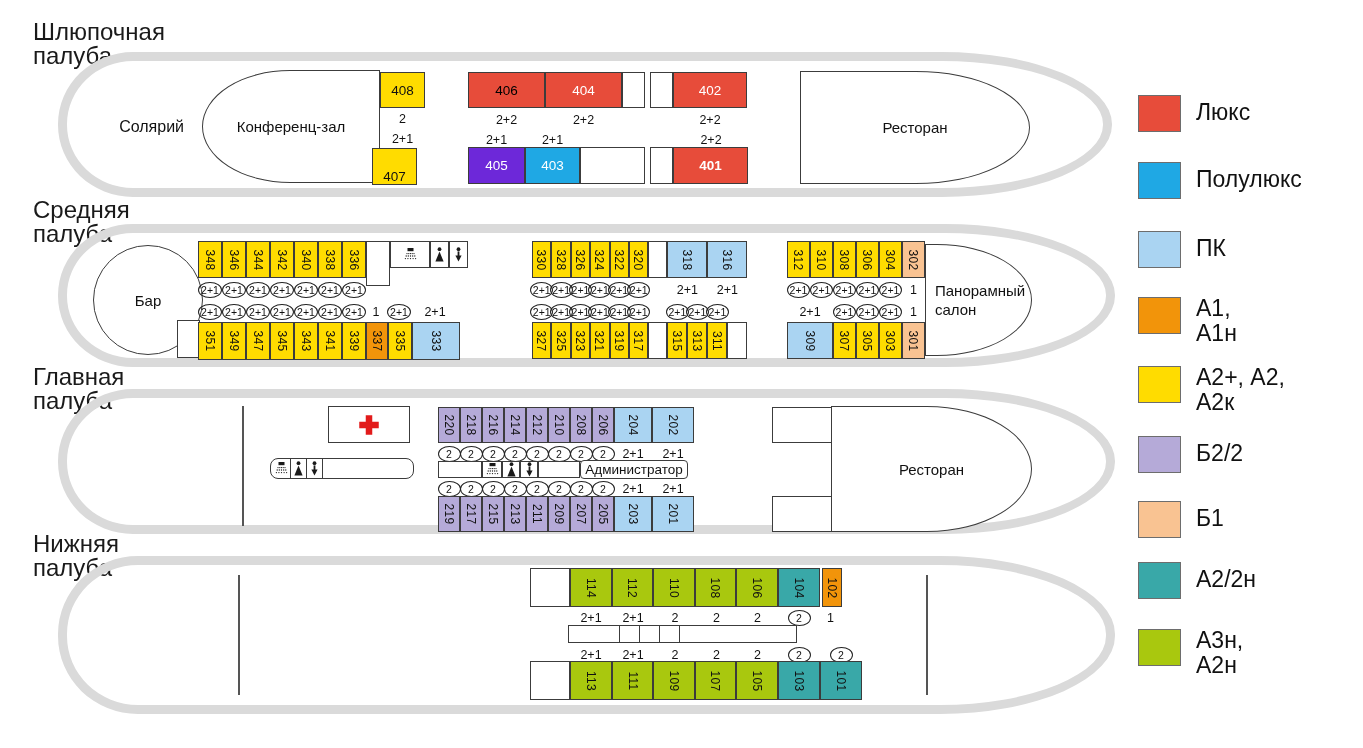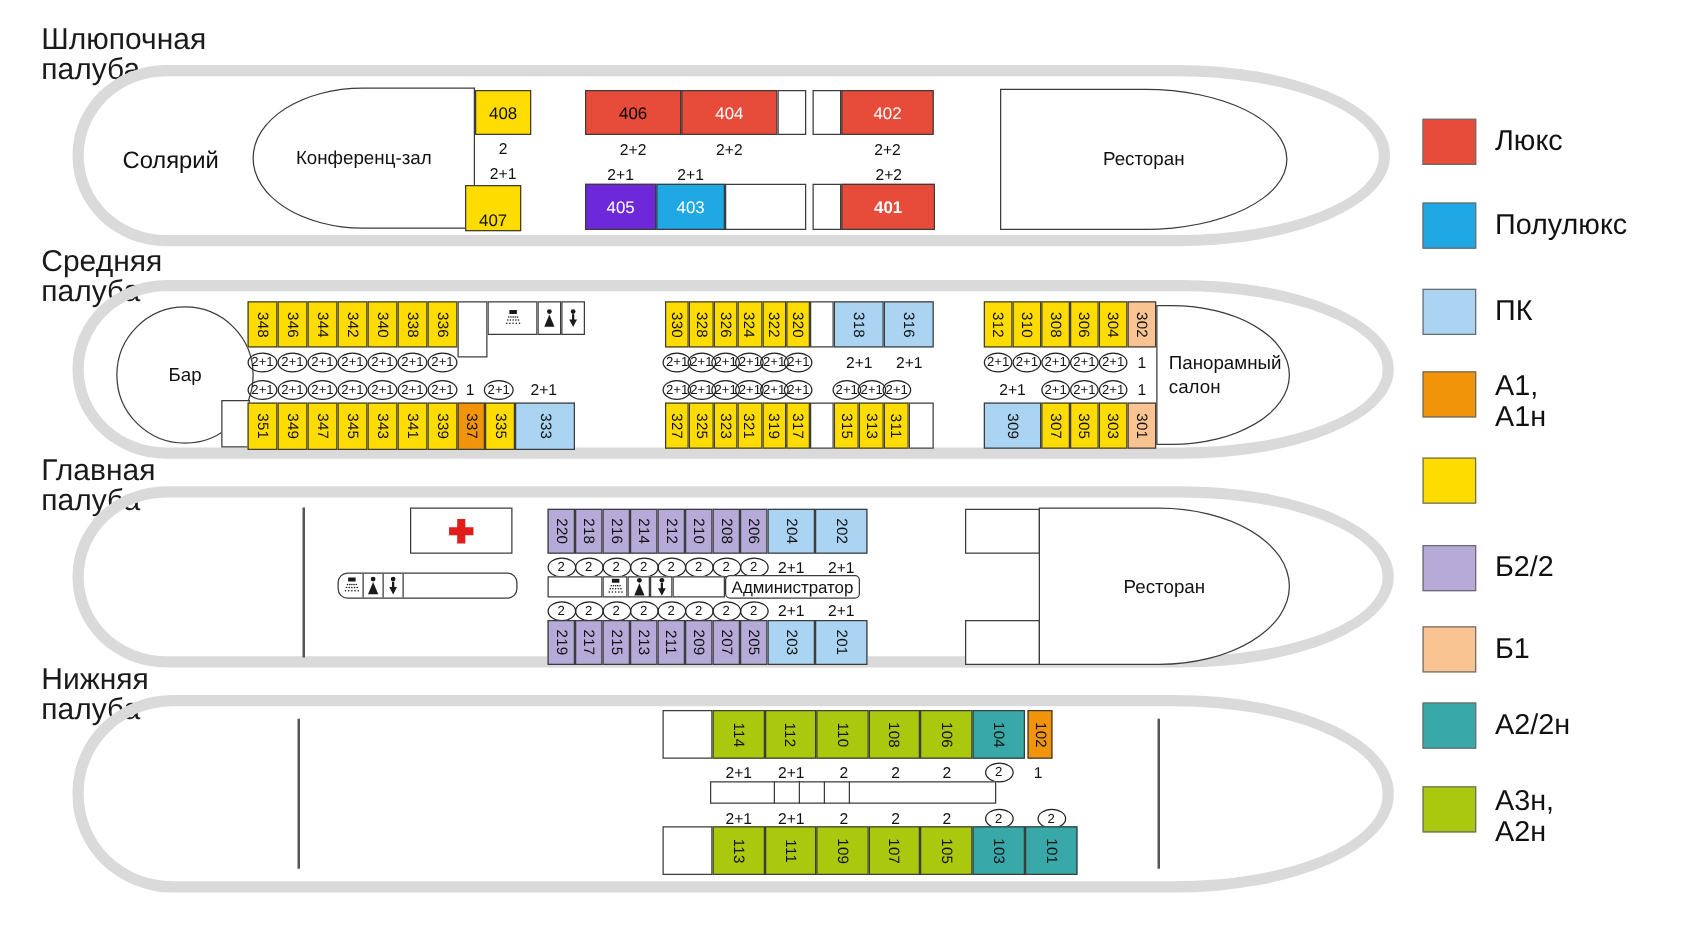--- a/index.html
+++ b/index.html
@@ -9,21 +9,21 @@
   .hull{position:absolute;border:9px solid #dadada;background:transparent}
   .cab{position:absolute;border:1px solid #3c3c3c;display:flex;align-items:center;justify-content:center;background:#fff}
   .vnum{transform:rotate(90deg);font-size:12px;white-space:nowrap;letter-spacing:.3px}
   .hnum{font-size:13.5px}
   .lblw{position:absolute;display:flex;align-items:center;justify-content:center;font-size:12.5px}
   .circ{border:1px solid #222;border-radius:50%;min-width:23px;height:16px;display:flex;
         align-items:center;justify-content:center;font-size:10.5px;padding:0 2px;background:transparent}
   .area{position:absolute;border:1px solid #3c3c3c;background:#fff;display:flex;align-items:center;
         justify-content:center;font-size:15px;text-align:center}
   .area.leftalign{justify-content:flex-start;text-align:left;padding-left:9px;line-height:19px}
-  .txt{position:absolute;font-size:19px;text-align:left}
+  .txt{position:absolute;font-size:16px;text-align:right}
   .dl{position:absolute;font-size:24px;line-height:24px;color:#1a1a1a}
   .vline{position:absolute;width:1.5px;background:#555}
   .useg{position:absolute;border:1px solid #3c3c3c;background:#fff;display:flex;align-items:center;justify-content:center}
   .utilbar{position:absolute;border:1px solid #3c3c3c;background:#fff;border-radius:8px}
   .utilbar .cell{position:absolute;top:0;bottom:0;border-right:1px solid #3c3c3c;display:flex;align-items:center;justify-content:center}
   .adminseg{position:absolute;border:1px solid #3c3c3c;background:#fff;border-radius:4px;display:flex;
             align-items:center;justify-content:center;font-size:13.5px;white-space:nowrap}
   .corr{position:absolute;border:1px solid #3c3c3c;background:#fff}
   .tick{position:absolute;width:1px;background:#3c3c3c;top:-1px;bottom:-1px}
   .sw{position:absolute;border:1px solid #6d6d6d}
@@ -765,20 +765,24 @@
     <div class="sw" style="left: 1138px; top: 231px; width: 43px; height: 37px; background: rgb(170, 212, 242);"></div>
     <div class="legtext" style="left: 1196px; top: 236px; width: 150px;">
       <div>ПК</div>
     </div>
     <div class="sw" style="left: 1138px; top: 297px; width: 43px; height: 37px; background: rgb(242, 148, 10);"></div>
     <div class="legtext" style="left: 1196px; top: 296px; width: 150px;">
       <div>А1,</div>
       <div>А1н</div>
     </div>
     <div class="sw" style="left: 1138px; top: 366px; width: 43px; height: 37px; background: rgb(255, 220, 0);"></div>
+    <div class="legtext" style="left: 1196px; top: 365px; width: 150px;">
+      <div>А2+, А2,</div>
+      <div>А2к</div>
+    </div>
     <div class="sw" style="left: 1138px; top: 436px; width: 43px; height: 37px; background: rgb(181, 170, 216);"></div>
     <div class="legtext" style="left: 1196px; top: 441px; width: 150px;">
       <div>Б2/2</div>
     </div>
     <div class="sw" style="left: 1138px; top: 501px; width: 43px; height: 37px; background: rgb(249, 195, 146);"></div>
     <div class="legtext" style="left: 1196px; top: 506px; width: 150px;">
       <div>Б1</div>
     </div>
     <div class="sw" style="left: 1138px; top: 562px; width: 43px; height: 37px; background: rgb(57, 168, 168);"></div>
     <div class="legtext" style="left: 1196px; top: 567px; width: 150px;">

